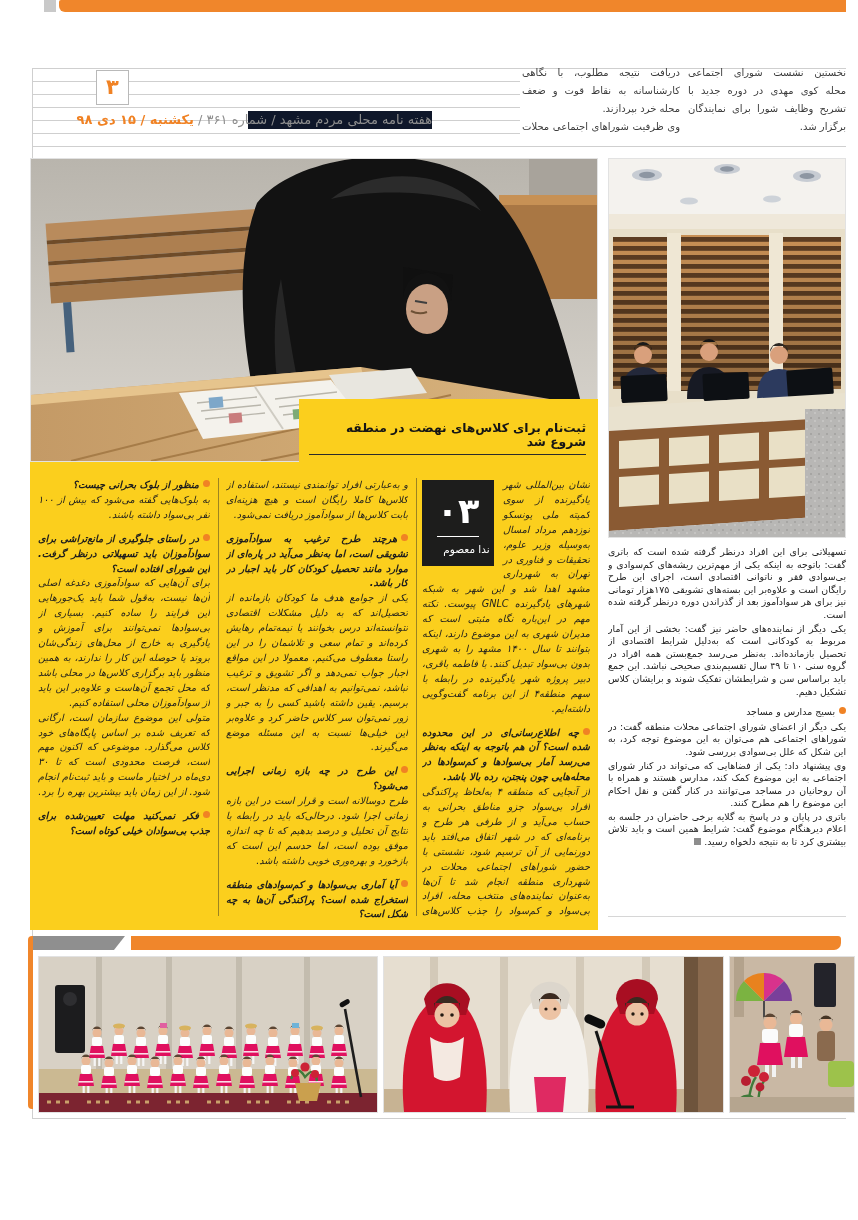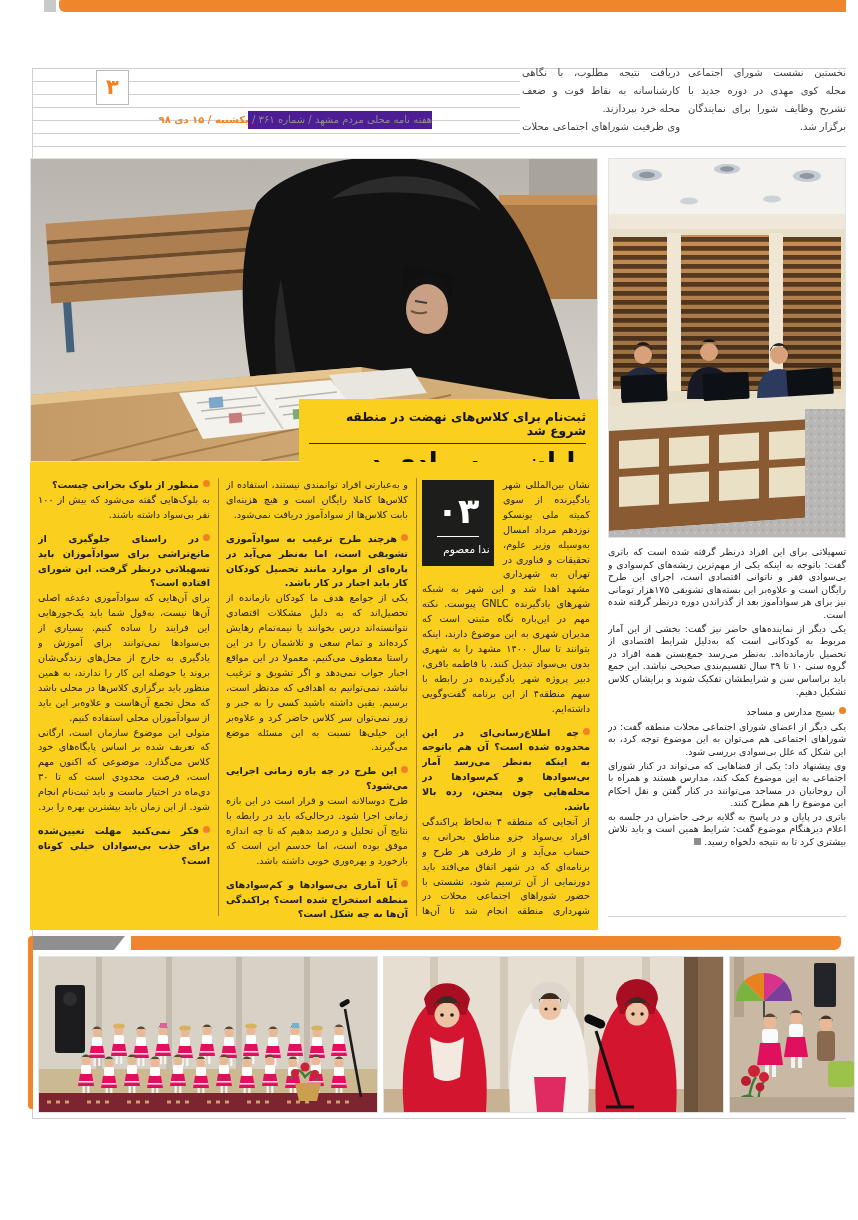--- a/index.html
+++ b/index.html
@@ -11,43 +11,43 @@
   .photo svg{display:block;}
 
   
   .bar-orange{position:absolute;background:#F0862B;}
   .bar-notch{position:absolute;background:#8f8f8f;}
 
   
   .pageno{position:absolute;left:96px;top:70px;width:31px;height:33px;background:#fff;
           border:1px solid #b9b9b9;color:#F08224;font-size:21px;font-weight:bold;
           text-align:center;line-height:33px;}
-  .edition{position:absolute;left:248px;top:111px;width:184px;height:18px;background:#4c1d95;
-           font-size:10px;line-height:18px;text-align:left;white-space:nowrap;direction:rtl;}
+  .edition{position:absolute;left:248px;top:111px;width:184px;height:18px;background:#0f172a;
+           font-size:13px;line-height:18px;text-align:left;white-space:nowrap;direction:rtl;}
   .edition .g{color:#8e8e8e;}
   .edition .o{color:#F08224;font-weight:bold;}
 
   
   .brief{position:absolute;top:64px;height:72px;overflow:hidden;font-size:10px;line-height:18px;
          color:#3c3c3c;text-align:justify;direction:rtl;}
   .brief p{margin:0;}
 
   
   .kickbox{position:absolute;left:299px;top:399px;width:299px;height:63px;background:#FBCF1D;
-           box-sizing:border-box;padding:11px 12px 0 10px;direction:rtl;}
+           box-sizing:border-box;padding:22px 12px 0 10px;direction:rtl;}
   .kicker{font-size:12.3px;font-weight:bold;color:#151515;margin:0;}
   .kickrule{height:1px;background:#2b2b2b;margin:5px 0 3px;}
   .headline{font-size:26px;font-weight:bold;color:#0e0e0e;margin:0;letter-spacing:-0.5px;}
 
   
   .feature{position:absolute;left:30px;top:462px;width:568px;height:468px;background:#FBCF1D;}
   .fdiv{position:absolute;top:16px;height:438px;width:1px;background:rgba(40,40,40,.45);}
   .fcol{position:absolute;top:16px;height:440px;overflow:hidden;font-size:9.7px;line-height:14.9px;
         color:#1d1d1d;text-align:justify;direction:rtl;}
-  .fcol p{margin:0;}
+  .fcol p{margin:0;font-style:italic;}
   .fcol p.q{margin-top:9px;font-weight:bold;}
   .qdot{display:inline-block;width:7px;height:7px;border-radius:50%;background:#F08224;
         margin-left:4px;vertical-align:1px;}
   .endsq{display:inline-block;width:7px;height:7px;background:#8d8d8d;margin-right:3px;}
 
   
   .badge{float:left;width:72px;height:86px;background:#1D1D1C;color:#fff;margin:2px 9px 5px 0;
          text-align:center;}
   .badge-num{font-size:35px;font-weight:bold;line-height:1;margin-top:14px;}
   .badge-rule{width:42px;height:1px;background:#fff;margin:7px auto 5px;}

